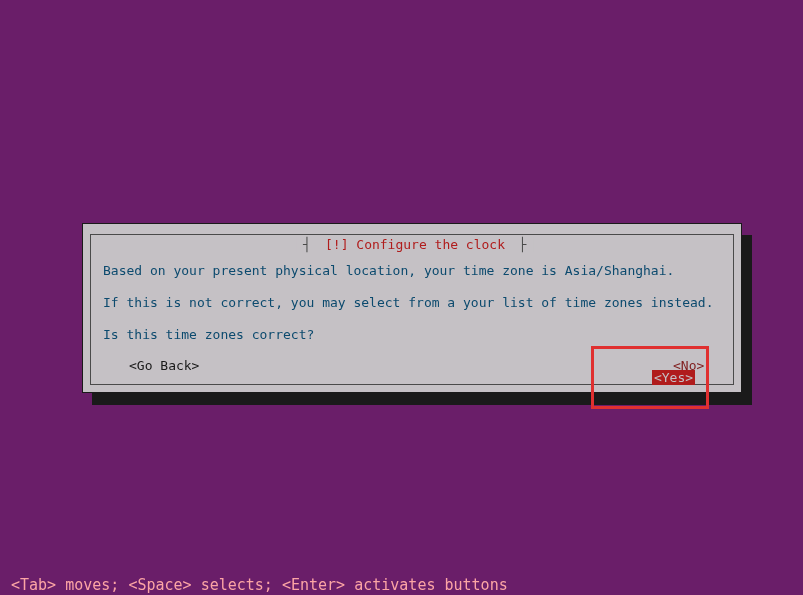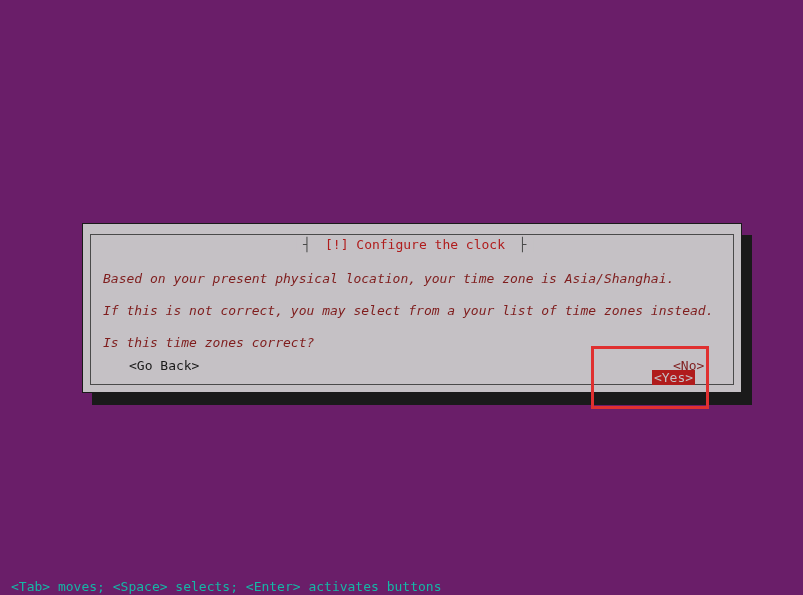--- a/index.html
+++ b/index.html
@@ -52,25 +52,24 @@
       font-weight: normal;
       z-index: 2;
       white-space: pre;
     }
     .title-brackets {
       color: #4a4a4a;
     }
     .dialog-content {
       position: absolute;
       left: 14px;
-      top: 40px;
+      top: 32px;
       right: 14px;
-      color: #7f1d1d;
+      color: #0c4a6e;
       line-height: 1.4;
-      font-style: italic;
     }
     .content-line {
       margin-bottom: 14px;
     }
     .button-row {
       position: absolute;
       bottom: 14px;
       left: 14px;
       right: 24px;
       height: 22px;
@@ -97,22 +96,22 @@
     }
     .btn-no {
       left: 570px;
       top: 2px;
       color: #7f1d1d;
     }
     .footer {
       position: absolute;
       bottom: 4px;
       left: 2px;
-      color: #14b8a6;
-      font-size: 13px;
+      color: #fca5a5;
+      font-size: 15px;
       white-space: pre;
     }
   </style>
 </head>
 <body>
 
 <div class="dialog-shadow"></div>
 
 <div class="dialog">
   <div class="dialog-border">

